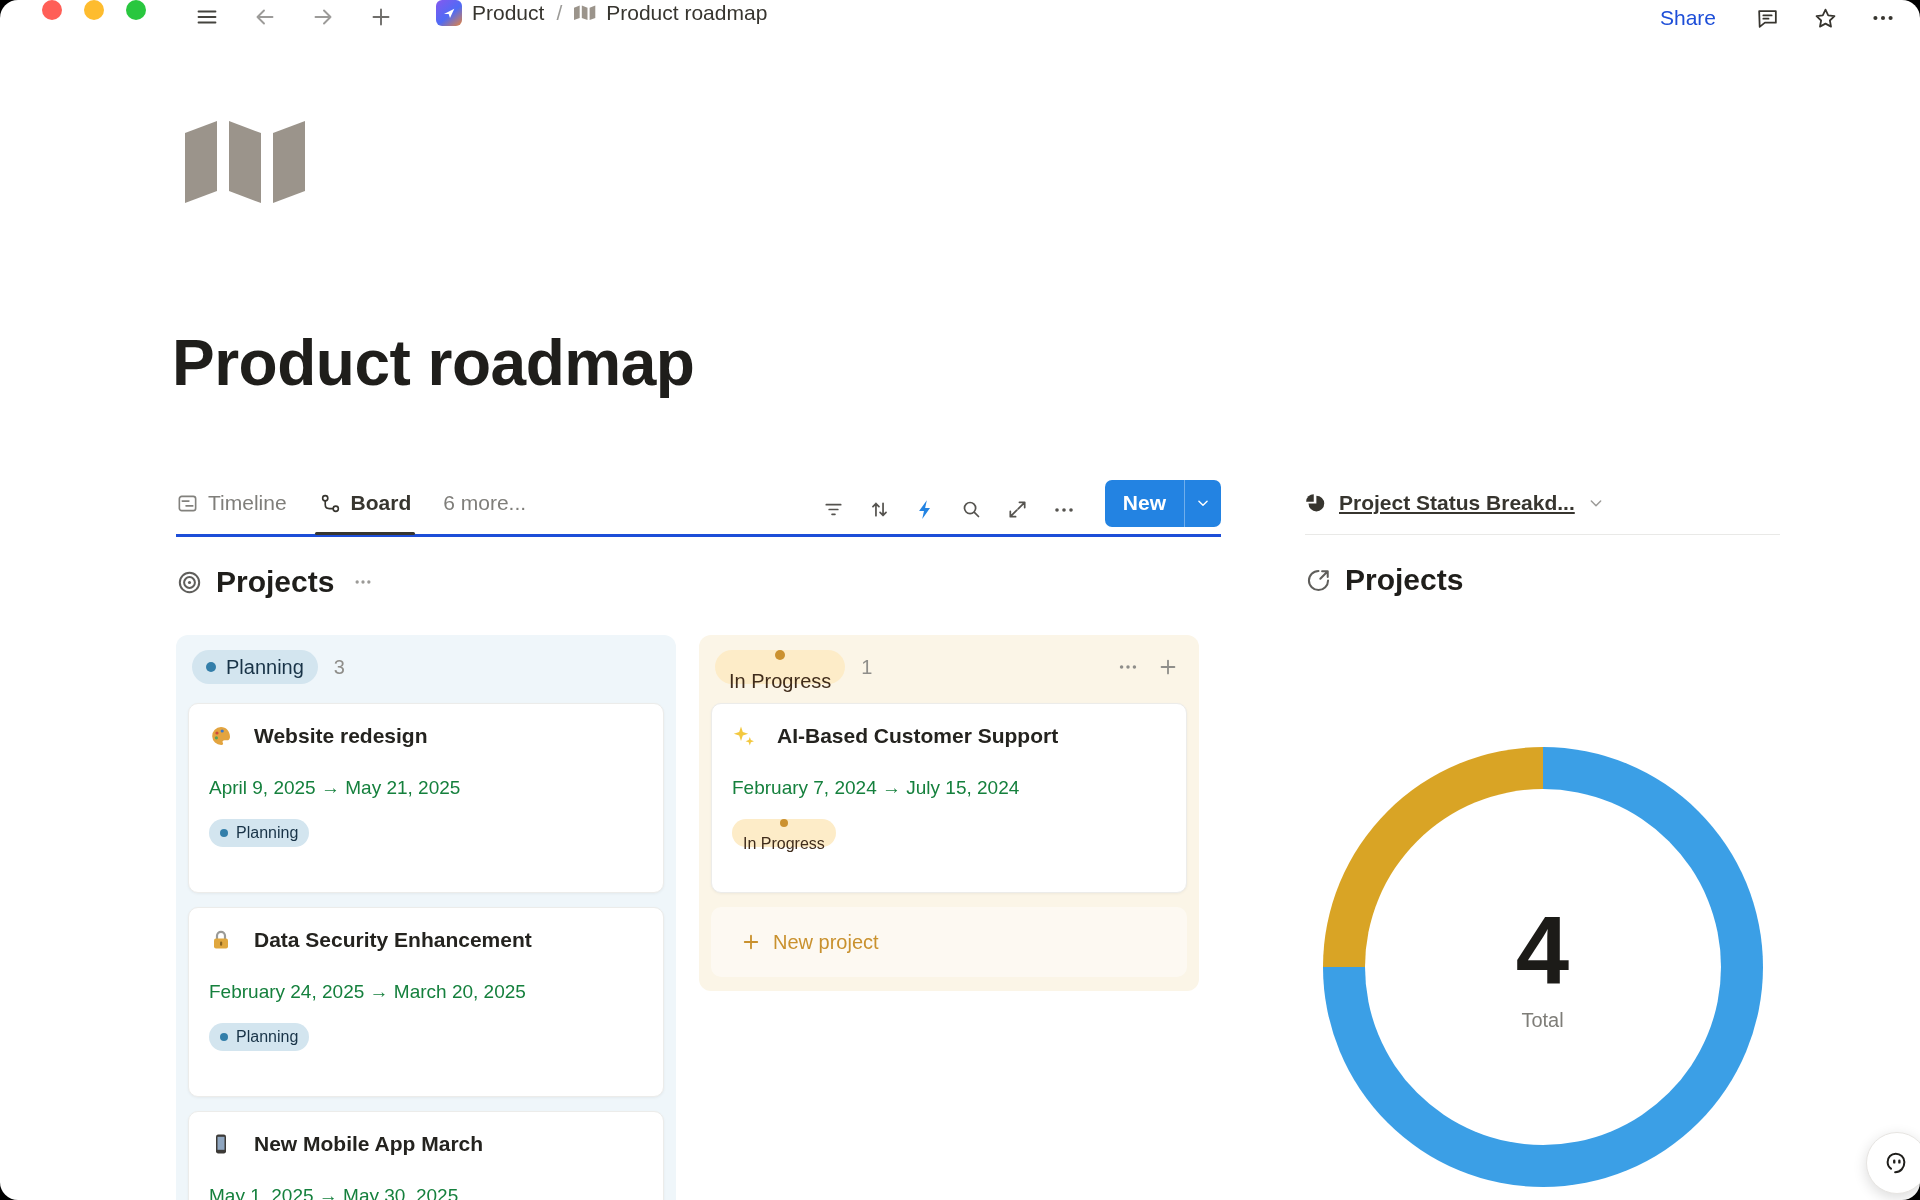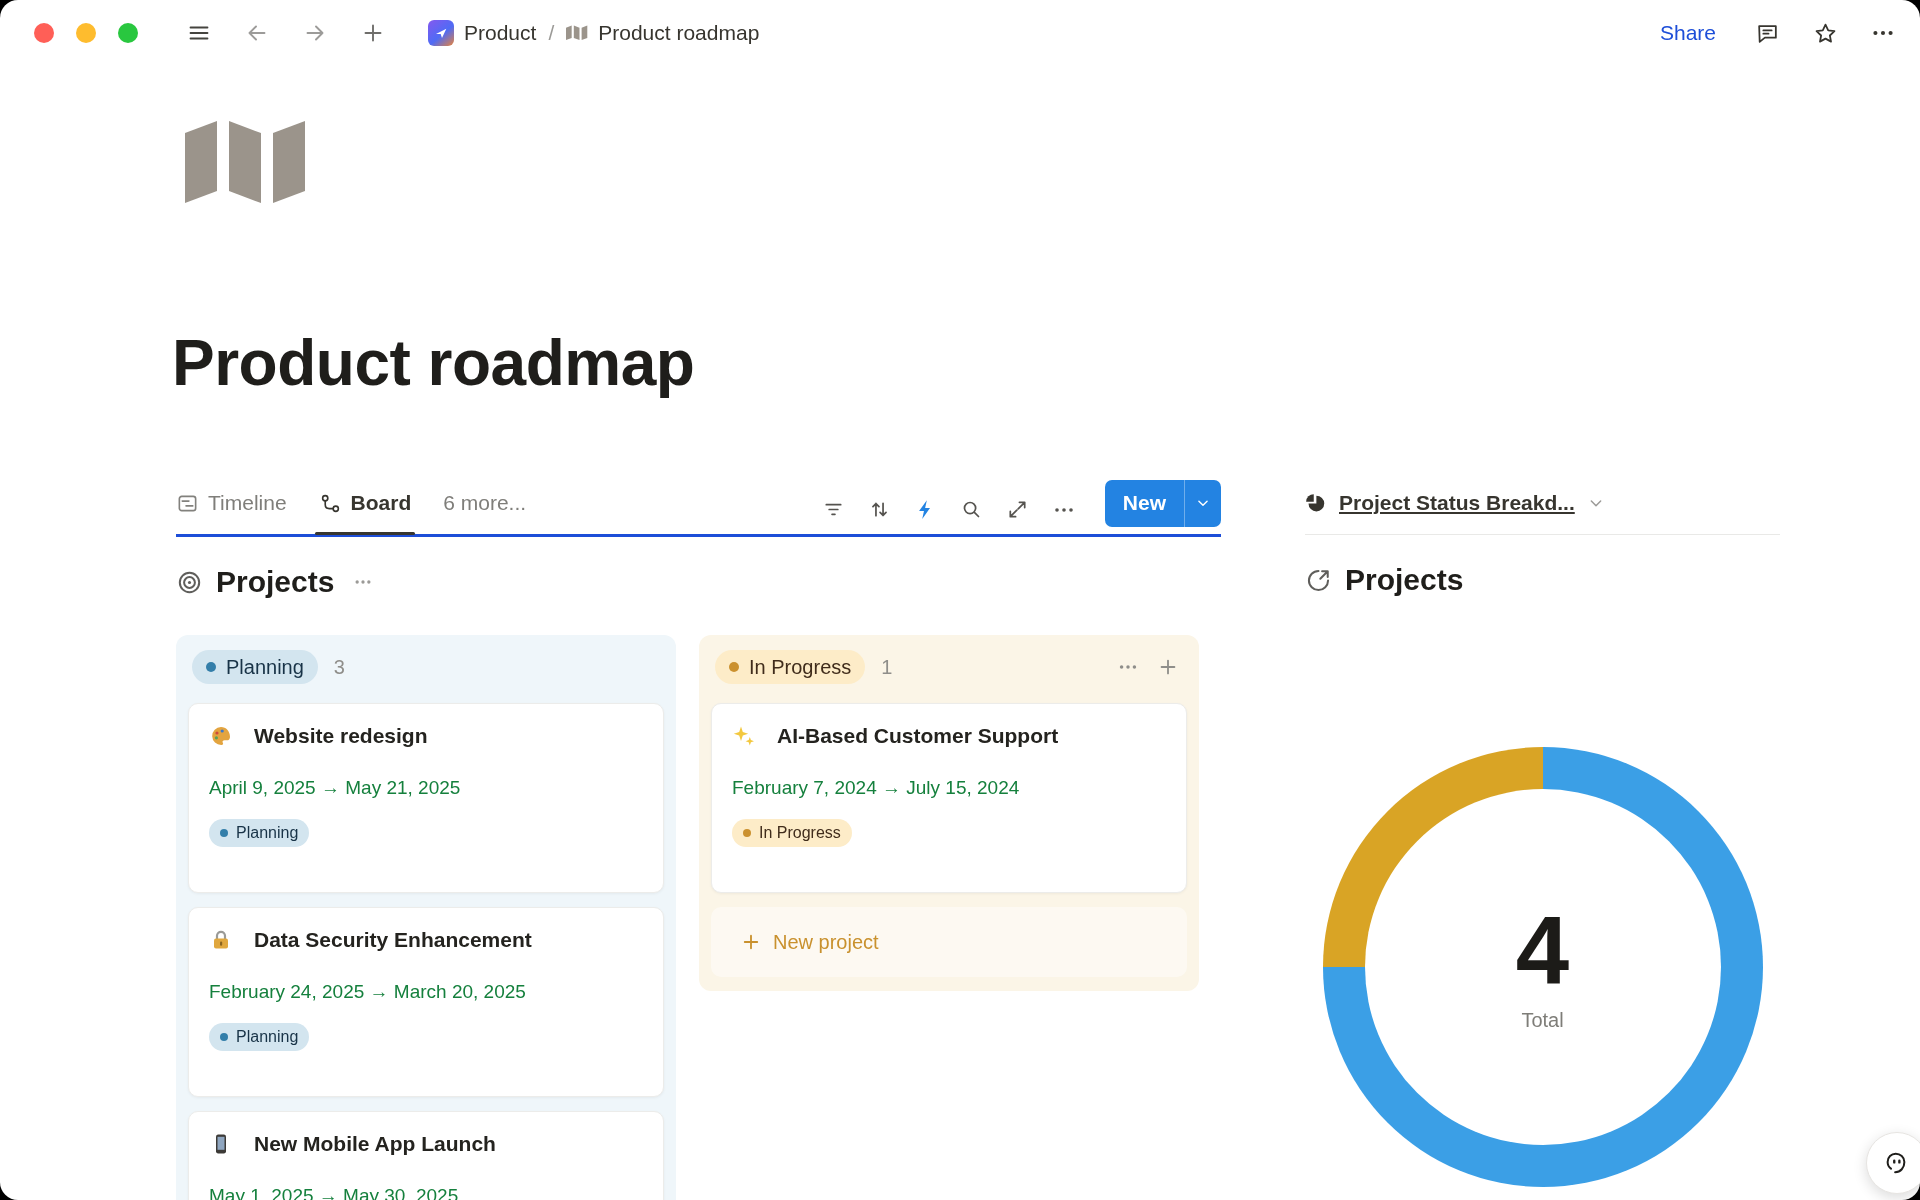--- a/index.html
+++ b/index.html
@@ -1,19 +1,19 @@
 <!DOCTYPE html>
 <html><head>
 <meta charset="utf-8">
 <style>
   html,body{margin:0;padding:0;background:#000;font-family:"Liberation Sans","DejaVu Sans",sans-serif;}
   .window{position:relative;width:1920px;height:1200px;background:#fff;border-radius:18px;overflow:hidden;color:#37352f;}
 
   
-  .titlebar{position:absolute;top:0;left:4px;right:0;height:66px;display:flex;align-items:center;padding:0 16px 0 30px;box-sizing:border-box;gap:16px;}
+  .titlebar{position:absolute;top:0;left:12px;right:0;height:66px;display:flex;align-items:flex-start;padding:0 16px 0 30px;box-sizing:border-box;gap:16px;}
   .lights{display:flex;gap:22px;align-items:center;margin-right:28px;}
   .light{width:20px;height:20px;border-radius:50%;}
   .light.red{background:#ff5f57;}
   .light.yellow{background:#febc2e;}
   .light.green{background:#29c73f;}
   .nav-icons{display:flex;align-items:center;gap:24px;margin-right:22px;}
   .icon-btn{width:34px;height:34px;display:flex;align-items:center;justify-content:center;border-radius:6px;cursor:pointer;flex:none;}
   .breadcrumb{display:flex;align-items:center;gap:10px;font-size:21px;color:#37352f;}
   .crumb-sep{color:#9b9a97;margin:0 2px;}
   .team-icon{width:26px;height:26px;border-radius:6px;background:linear-gradient(140deg,#7b5cf0 10%,#4f6bf5 55%,#e8833a 100%);display:flex;align-items:center;justify-content:center;}
@@ -45,21 +45,21 @@
   .h-dots{color:#9b9a97;margin-left:6px;cursor:pointer;display:flex;align-items:center;}
 
   
   .columns{margin-top:36px;display:flex;gap:23px;align-items:flex-start;}
   .column{width:500px;border-radius:12px;padding:10px 12px 14px;box-sizing:border-box;}
   .col-blue{background:#eff6fa;height:700px;}
   .col-yellow{background:#fbf5e7;}
   .col-header{display:flex;align-items:center;height:44px;padding:0 4px;}
   .pill{display:inline-flex;align-items:center;gap:10px;height:34px;padding:0 14px;border-radius:17px;font-size:20px;font-weight:500;}
   .pill-blue{background:#d3e5ef;color:#183347;}
-  .pill-yellow{background:#fdecc8;color:#402c1b;}
+  .pill-yellow{background:#fdecc8;color:#402c1b;flex-direction:column;}
   .dot{width:10px;height:10px;border-radius:50%;flex:none;}
   .dot-blue{background:#337ea9;}
   .dot-yellow{background:#cb912f;}
   .col-count{margin-left:16px;font-size:20px;color:#8f8e8a;}
   .col-actions{margin-left:auto;display:flex;align-items:center;gap:10px;color:#8f8e8a;}
 
   .card{background:#fff;border:1px solid #ececea;border-radius:10px;padding:20px;margin-top:14px;min-height:190px;box-sizing:border-box;box-shadow:0 1px 3px rgba(15,15,15,0.05);cursor:pointer;}
   .card-title-row{display:flex;align-items:center;gap:21px;}
   .card-title{font-size:21px;font-weight:600;color:#24231f;}
   .card-dates{margin-top:29px;font-size:19px;color:#15803d;}
@@ -290,21 +290,21 @@
             <span>Planning</span>
           </div>
         </div>
 
         <div class="card">
           <div class="card-title-row">
             <svg width="24" height="24" viewBox="0 0 24 24">
                 <rect x="7" y="2.6" width="10" height="18.8" rx="2.2" fill="#3c3a37"></rect>
                 <rect x="8.5" y="4.8" width="7" height="13" fill="#8fa6c0"></rect>
               </svg>
-            <span class="card-title">New Mobile App Launch</span>
+            <span class="card-title">New Mobile App March</span>
           </div>
           <div class="card-dates">May 1, 2025 → May 30, 2025</div>
 
         </div>
       </div>
 
       <div class="column col-yellow">
         <div class="col-header">
           <span class="pill pill-yellow">
             <span class="dot dot-yellow"></span>

